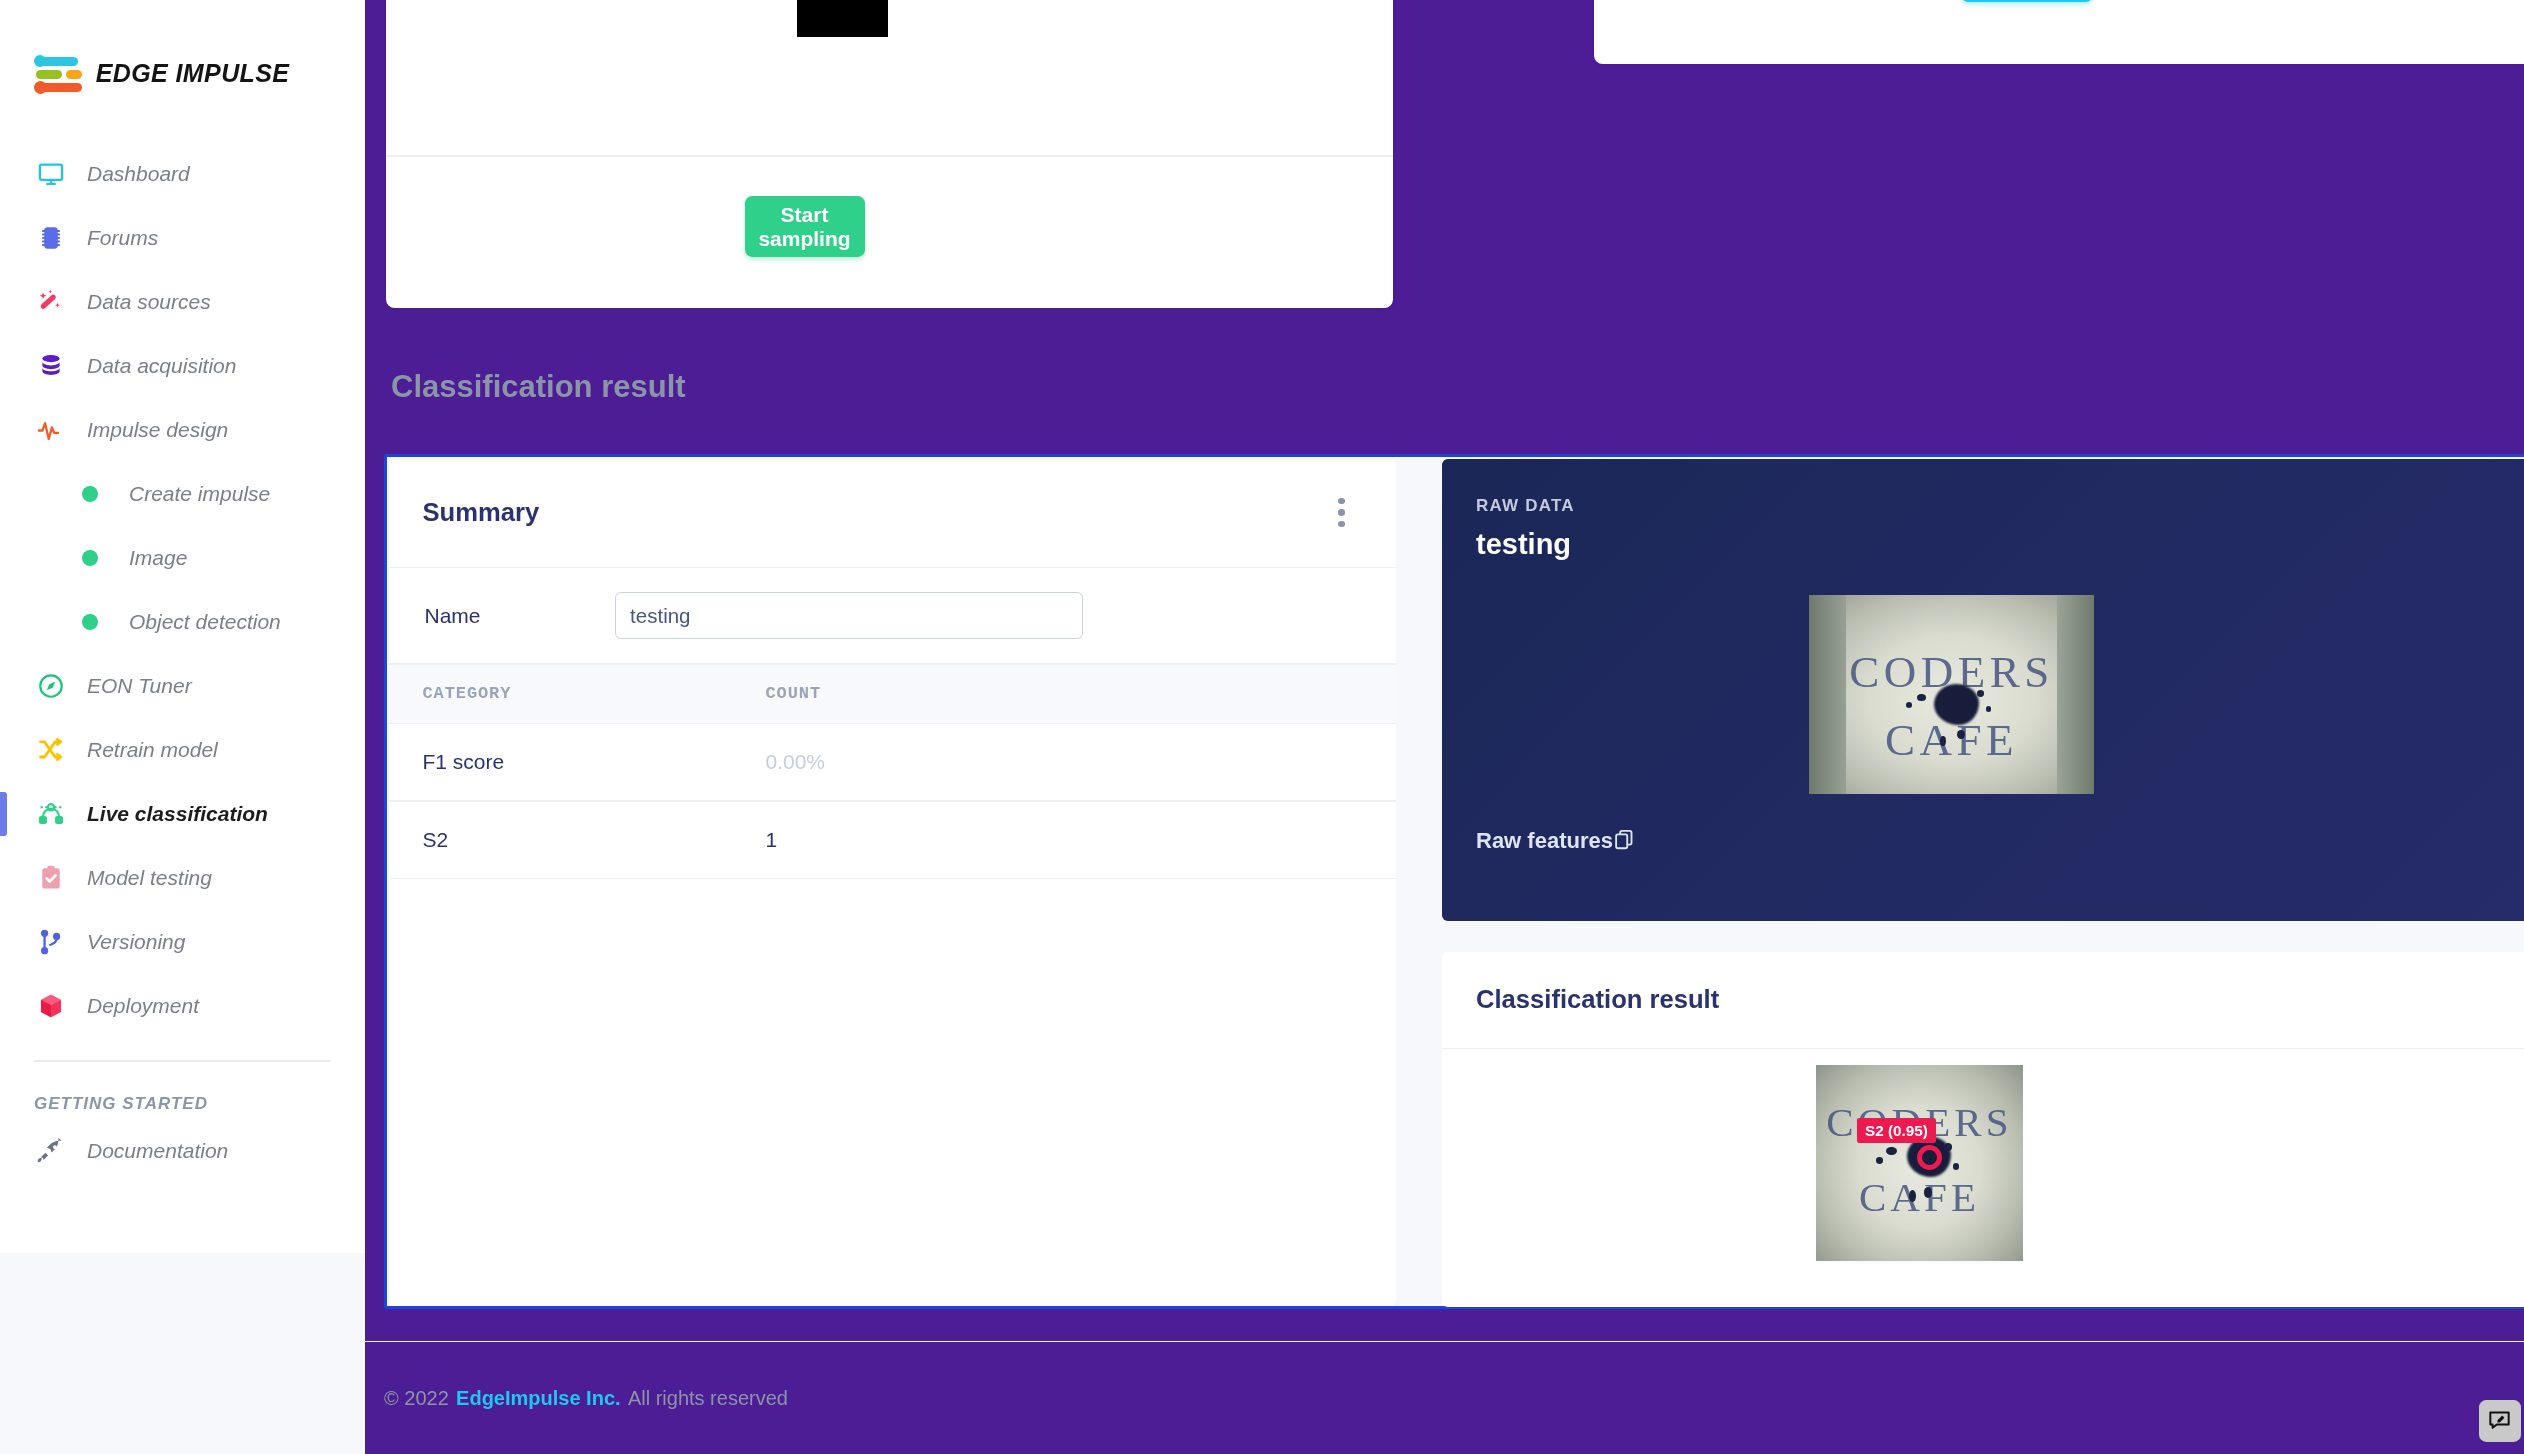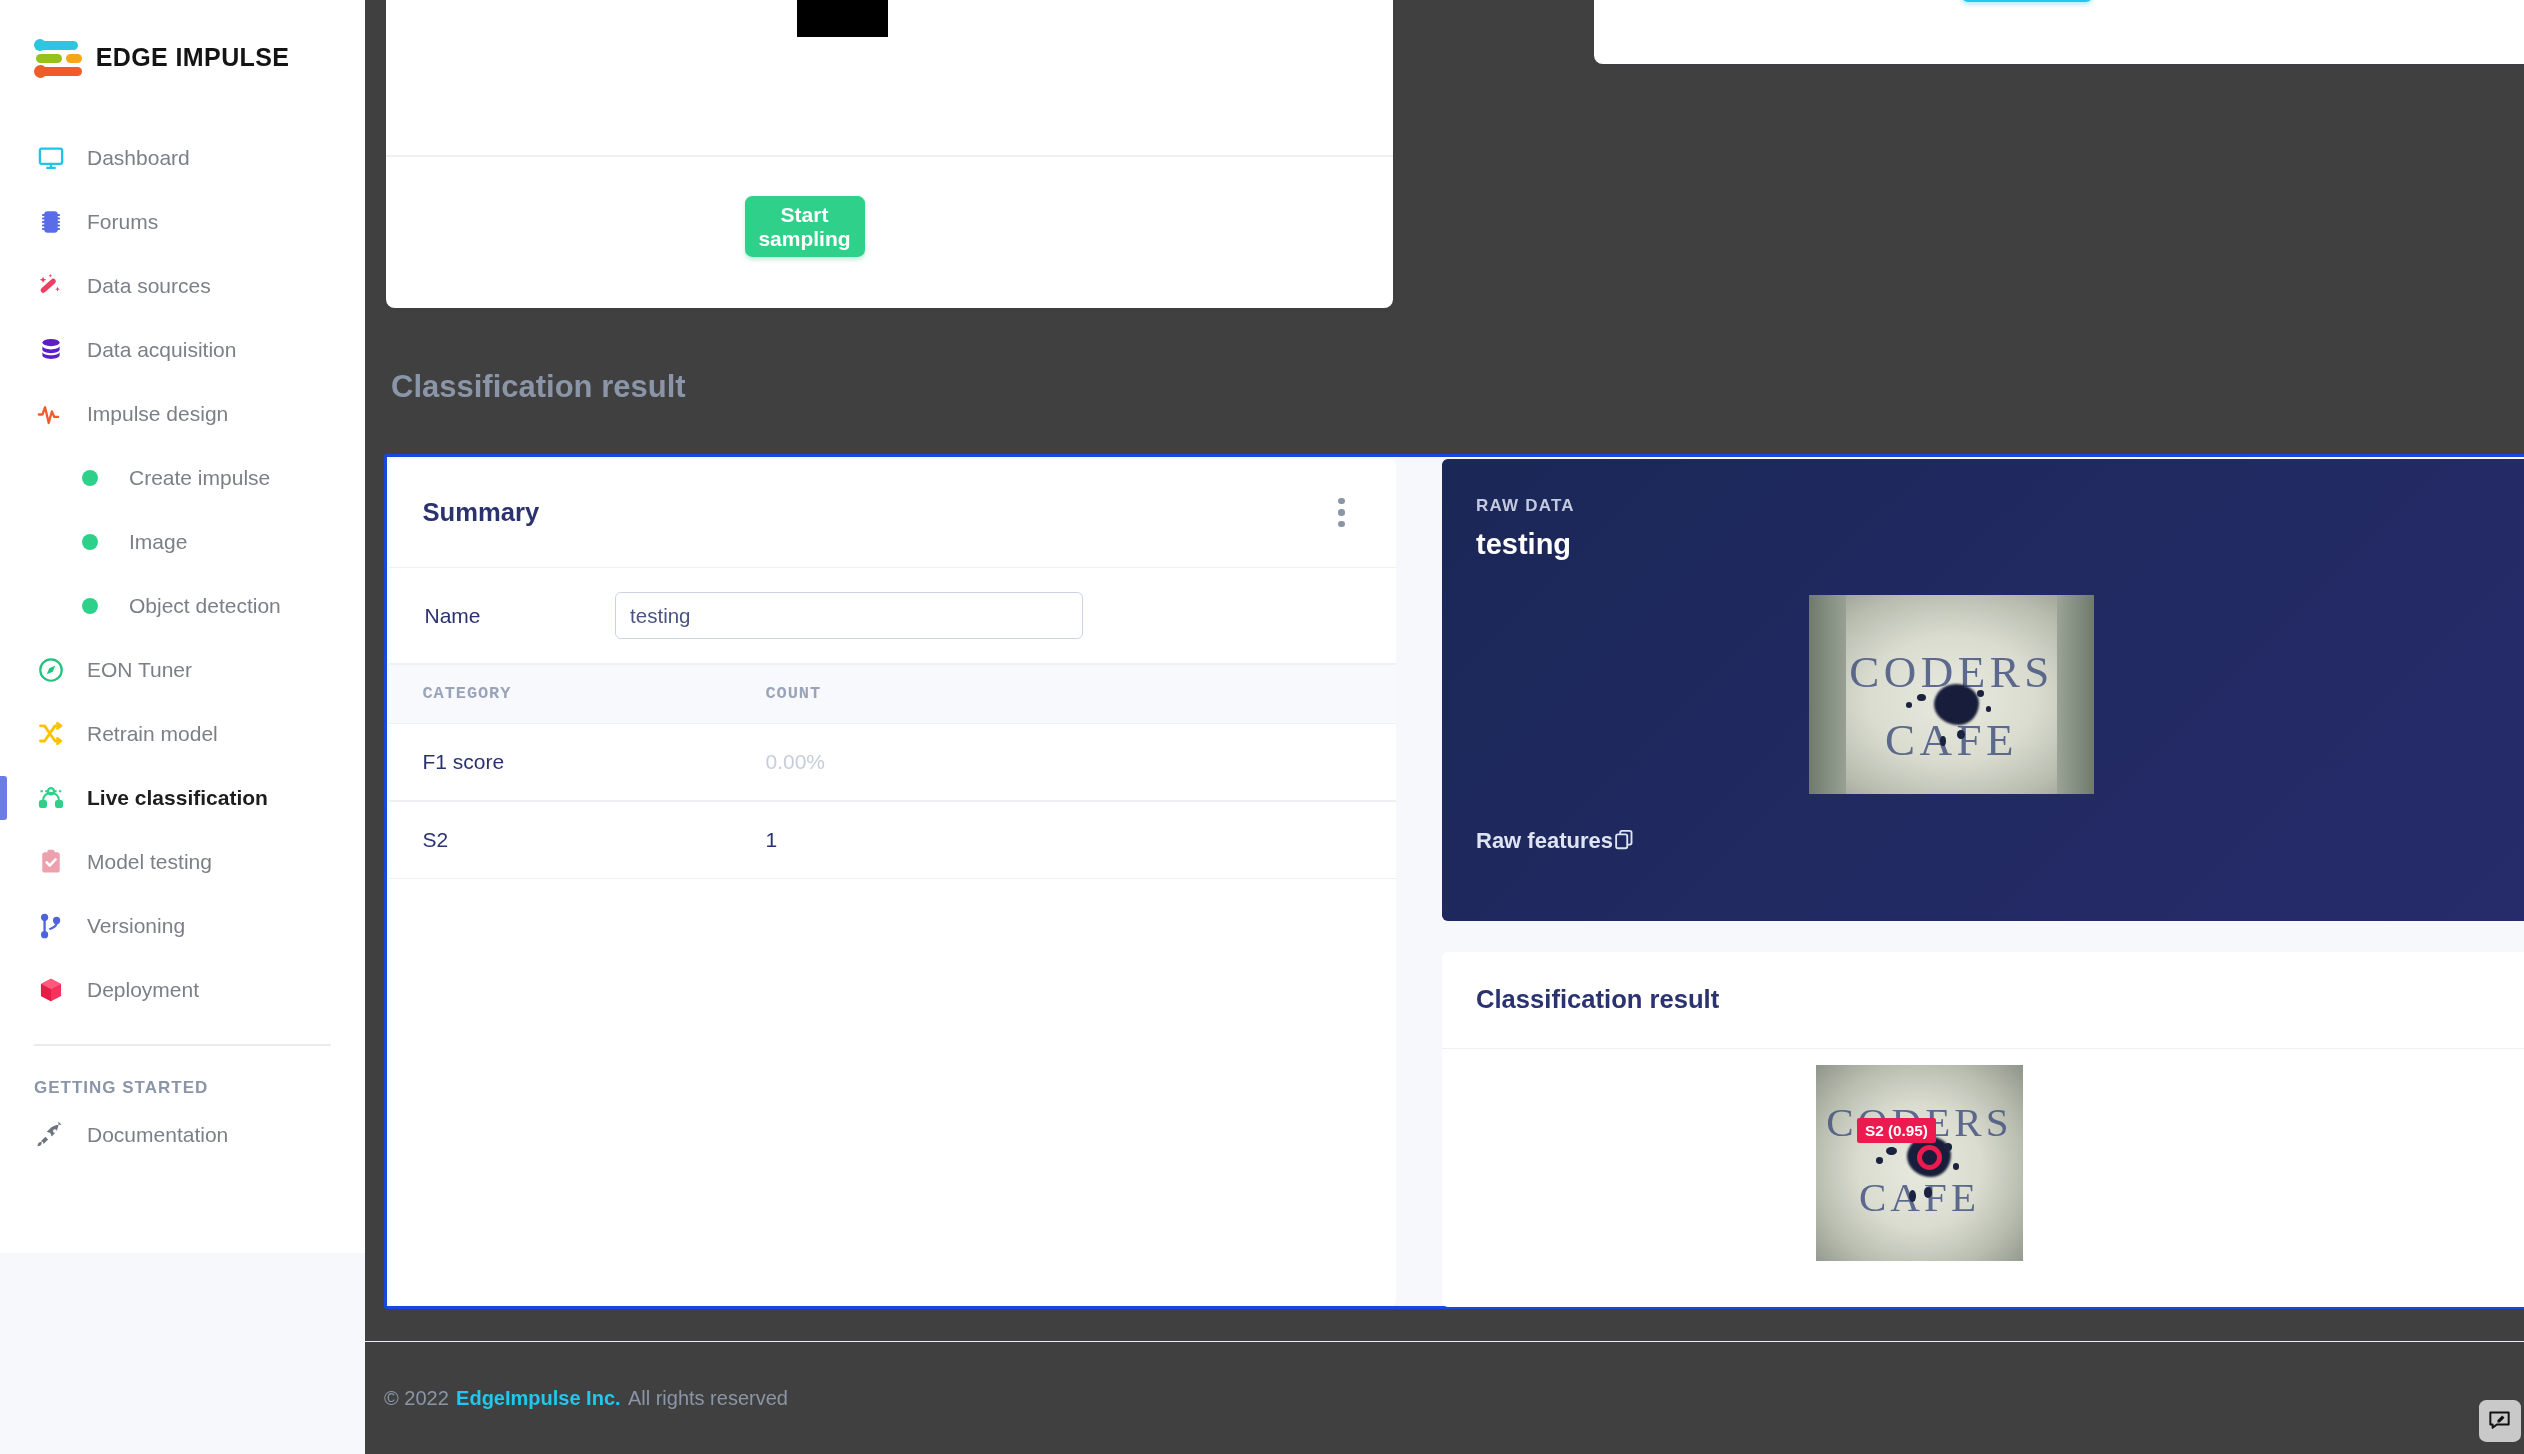--- a/index.html
+++ b/index.html
@@ -11,21 +11,22 @@
     overflow: hidden;
   }
   .app { display: flex; width: 2525px; height: 1455px; }
 
   
   .sidebar {
     width: 365px; flex: 0 0 365px;
     background: #ffffff;
     height: 1253px;
     position: relative;
-    padding-top: 31px;
+    padding-top: 47px;
+    font-style: italic;
   }
   .logo-row { display: flex; align-items: center; padding-left: 34px; height: 53px; }
   .logo-mark { width: 50px; height: 39px; position: relative; flex: 0 0 50px; }
   .logo-bar { position: absolute; border-radius: 7.3px; }
   .lb1 { left: 1.5px; top: 2.9px;  width: 42px; height: 8.8px; background: #2ec5de; }
   .lb1dot { position:absolute; left:0px; top:0.7px; width:12.4px; height:12.4px; border-radius:50%; background:#2ec5de; }
   .lb2 { left: 1.5px; top: 16px; width: 26px; height: 8.8px; background: #96c11f; border-radius:7.3px; }
   .lb2b{ left: 32px; top: 16px; width: 16px; height: 8.8px; background: #f9a51a; border-radius:7.3px; }
   .lb3 { left: 5.8px; top: 29px; width: 42px; height: 8.8px; background: #f15a29; }
   .lb3dot{ position:absolute; left:0px; top:27px; width:13px; height:13px; border-radius:50%; background:#f15a29; }
@@ -48,21 +49,21 @@
   .sub-item .dot { width: 16px; height: 16px; border-radius: 50%; background: #2fd08a; flex:0 0 16px; }
   .sub-item .lbl { margin-left: 31px; font-size: 21px; color: #7b7f86; }
 
   .nav-divider { height: 1.5px; background: #e9ebf0; margin: 22px 34px 0 34px; }
   .nav-section-title {
     font-size: 17px; font-weight: 700; letter-spacing: 1px;
     color: #8b95a8; padding-left: 34px; margin-top: 32px; margin-bottom: 5.8px;
   }
 
   
-  .main { flex: 1; position: relative; height: 1455px; background: #404040; }
+  .main { flex: 1; position: relative; height: 1455px; background: #4c1d95; }
 
   
   .top-left-card {
     position: absolute; left: 20.5px; top: -307px; width: 1007px; height: 615px;
     background:#fff; border-radius: 8.8px; box-shadow: 0 1.5px 3.7px rgba(30,40,80,.07);
   }
   .preview-box { position:absolute; left:411px; top:253px; width: 91px; height: 91px; background:#000; }
   .tl-divider { position:absolute; left:0; right:0; top: 462px; height: 1.5px; background:#eef0f4; }
   .start-btn {
     position:absolute; left: 359px; top: 503px;

